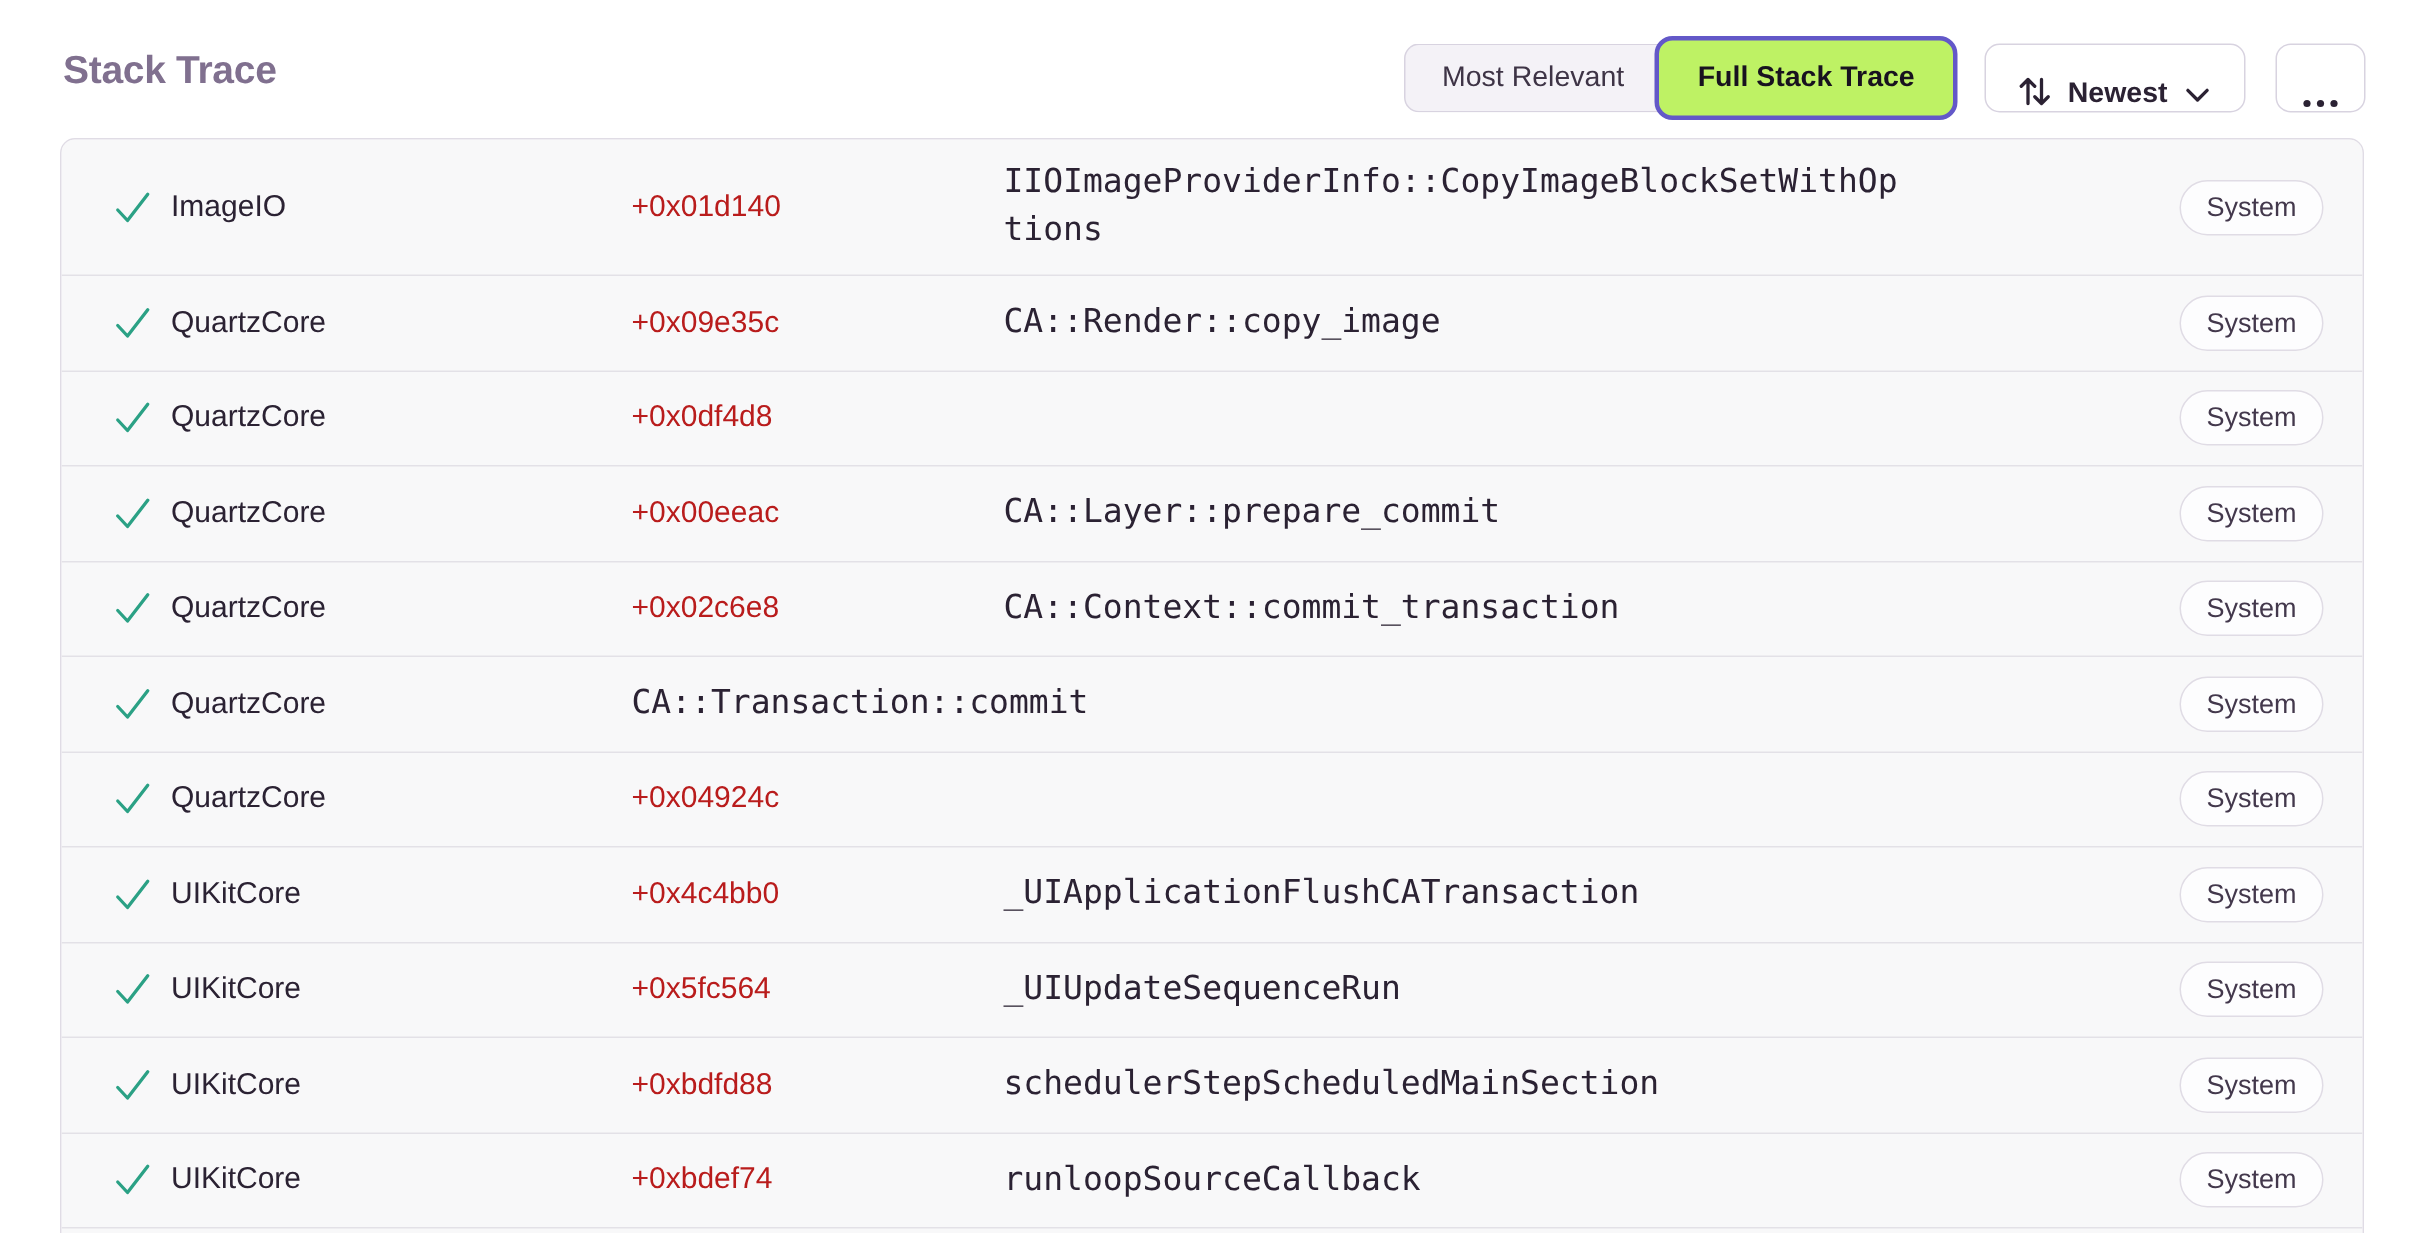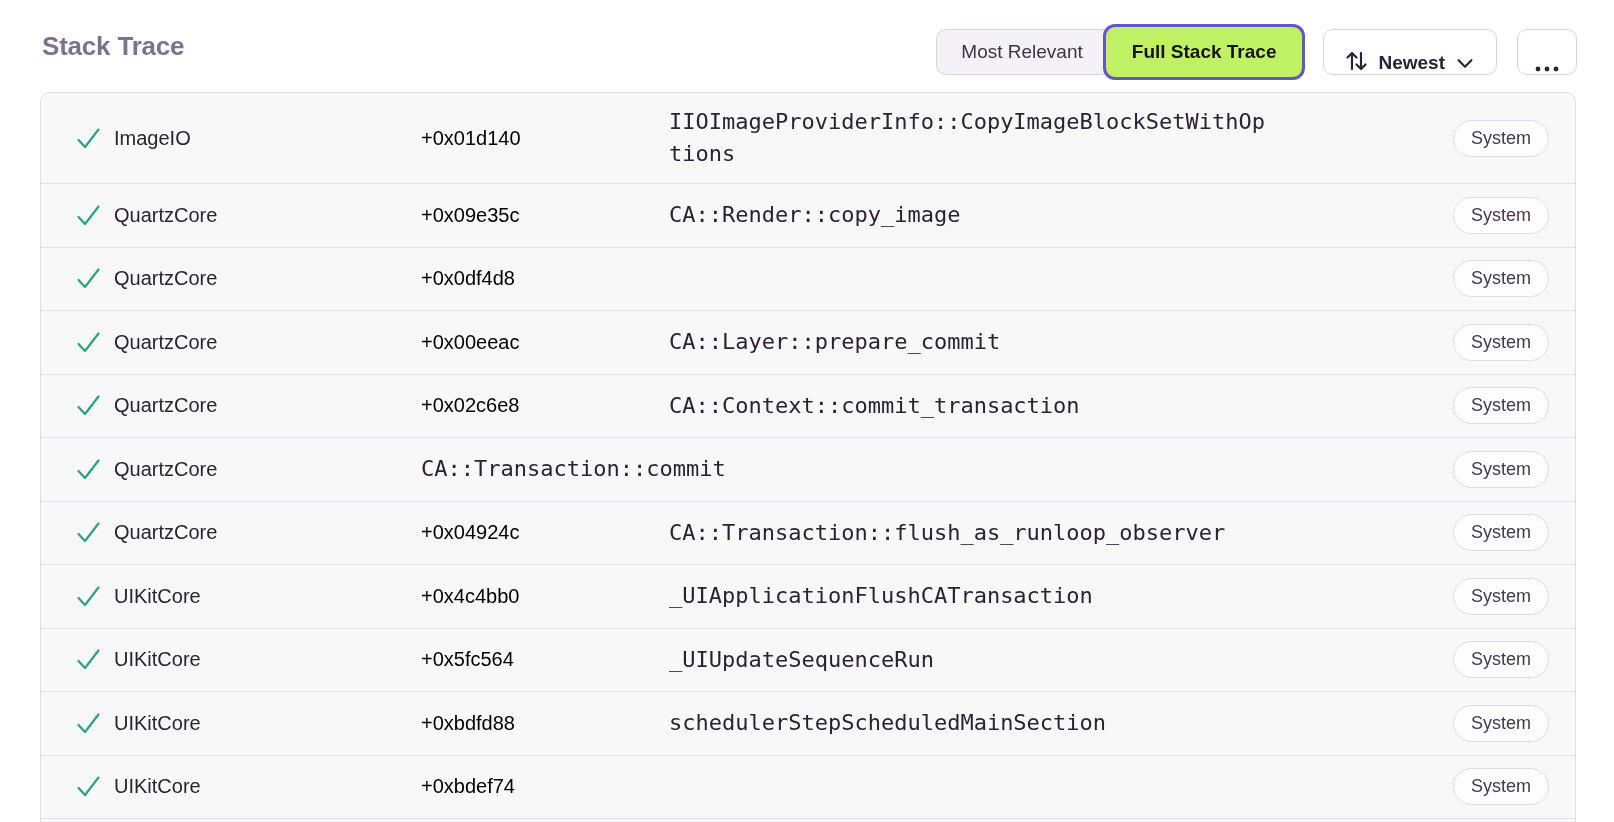--- a/index.html
+++ b/index.html
@@ -68,21 +68,21 @@
     display: flex; align-items: center;
     min-height: 63.5px;
     background: #f8f8f9;
     padding-left: 22px;
     cursor: pointer;
   }
   .trace-row + .trace-row { border-top: 1px solid #e3e1e7; }
   .trace-row.tall { min-height: 90px; }
   .cell-check { width: 51px; flex: none; display: flex; align-items: center; }
   .cell-module { width: 307px; flex: none; font-size: 20px; color: #2b2233; }
-  .cell-address { width: 248px; flex: none; font-size: 20px; color: #000000; cursor: pointer; }
+  .cell-address { width: 248px; flex: none; font-size: 20px; color: #b91c1c; cursor: pointer; }
   .cell-function {
     flex: 1 1 auto;
     font-family: "DejaVu Sans Mono", monospace;
     font-size: 22px; line-height: 32px; color: #2b2233;
     max-width: 45.5ch;
     word-break: break-all;
   }
   .cell-badge {
     margin-left: auto; margin-right: 26px; flex: none;
     height: 37px; padding: 0 17px;
@@ -204,21 +204,20 @@
   </div>
 
   <div class="trace-row">
     <span class="cell-check icon">
       <svg width="27" height="27" viewBox="0 0 27 27" fill="none" stroke="#2ba185" stroke-width="2.2" stroke-linecap="round" stroke-linejoin="round">
         <polyline points="3.5,15 10,22 23.5,4.5"></polyline>
       </svg>
     </span>
     <span class="cell-module">QuartzCore</span>
     <span class="cell-address">+0x04924c</span>
-    <span class="cell-function">CA::Transaction::flush_as_runloop_observer</span>
     <span class="cell-badge">System</span>
   </div>
 
   <div class="trace-row">
     <span class="cell-check icon">
       <svg width="27" height="27" viewBox="0 0 27 27" fill="none" stroke="#2ba185" stroke-width="2.2" stroke-linecap="round" stroke-linejoin="round">
         <polyline points="3.5,15 10,22 23.5,4.5"></polyline>
       </svg>
     </span>
     <span class="cell-module">UIKitCore</span>
@@ -252,16 +251,17 @@
   </div>
 
   <div class="trace-row">
     <span class="cell-check icon">
       <svg width="27" height="27" viewBox="0 0 27 27" fill="none" stroke="#2ba185" stroke-width="2.2" stroke-linecap="round" stroke-linejoin="round">
         <polyline points="3.5,15 10,22 23.5,4.5"></polyline>
       </svg>
     </span>
     <span class="cell-module">UIKitCore</span>
     <span class="cell-address">+0xbdef74</span>
+    <span class="cell-function">runloopSourceCallback</span>
     <span class="cell-badge">System</span>
   </div>
 <div class="trace-row partial" id="partial-row"></div>
 </div>
 
 </body></html>

